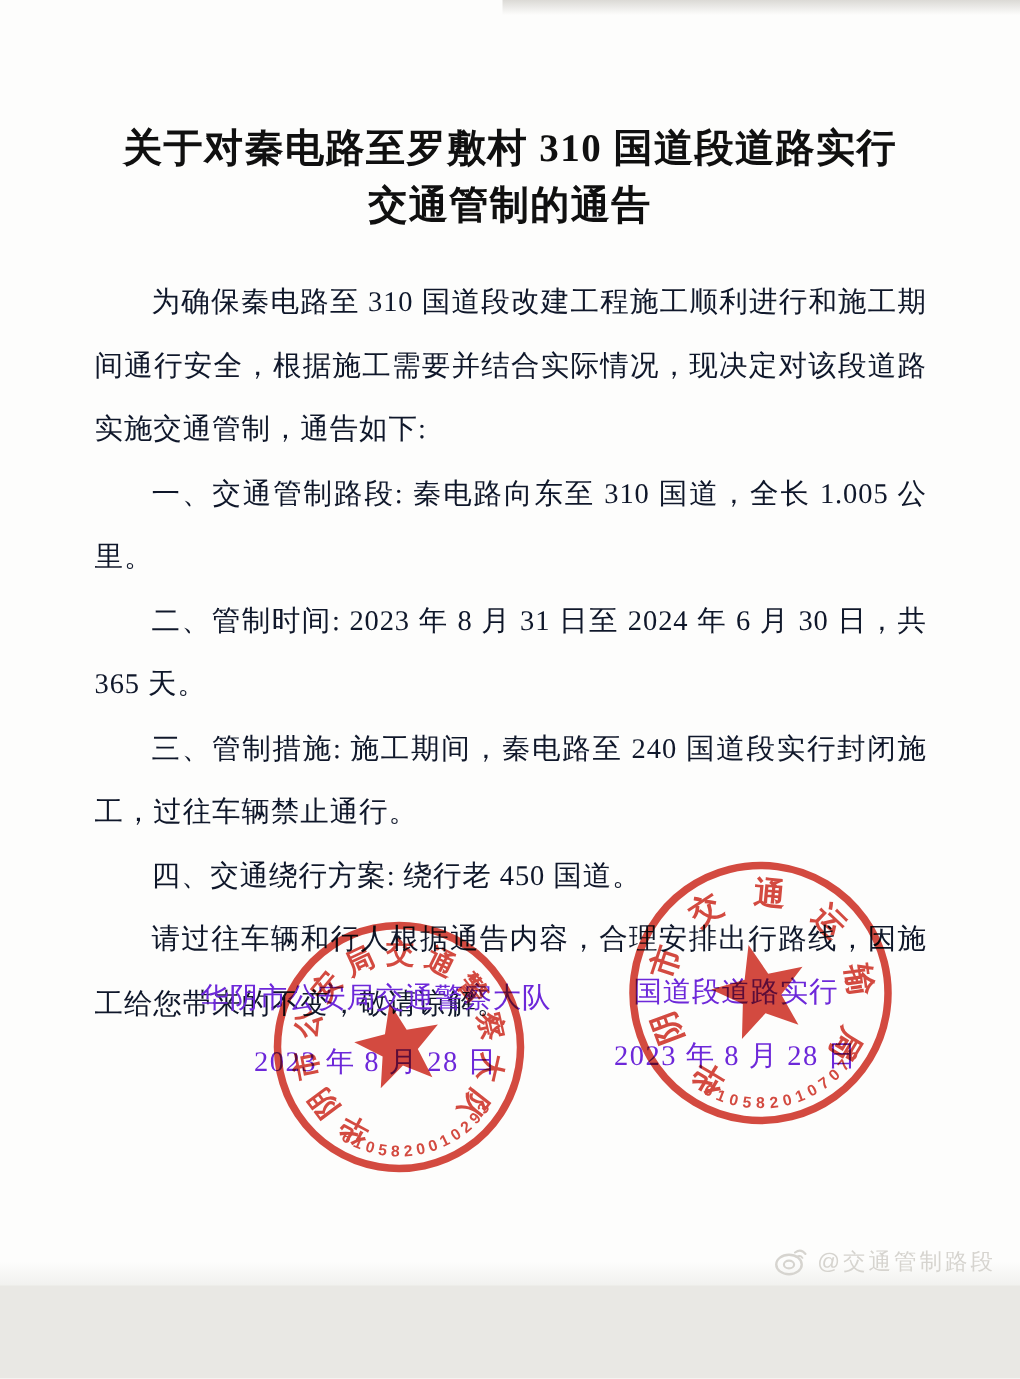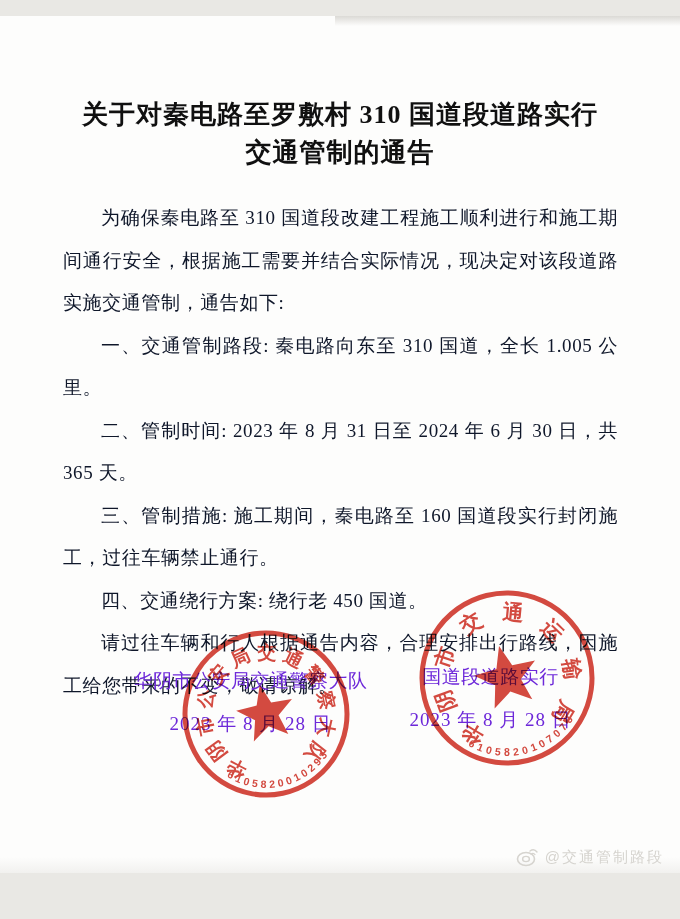--- a/index.html
+++ b/index.html
@@ -1,17 +1,17 @@
 <!DOCTYPE html>
 <html><head>
 <meta charset="utf-8">
 <style>
   html,body{margin:0;padding:0;background:#e9e8e4;}
   .page{
-    position:relative;width:680px;height:857px;margin:16px auto;
+    position:relative;width:680px;height:857px;margin:0 auto;
     background:#fdfdfc;overflow:hidden;
     font-family:"Liberation Serif","DejaVu Serif",serif;color:#242424;
   }
   
   .scan-top{
     position:absolute;top:0;right:0;width:345px;height:10px;
     background:linear-gradient(to bottom, rgba(150,145,135,.55), rgba(150,145,135,0));
     opacity:.6;pointer-events:none;
   }
   .scan-bottom{
@@ -56,21 +56,21 @@
 
   <h1 class="title">
     <span>关于对秦电路至罗敷村 310 国道段道路实行</span><br>
     <span>交通管制的通告</span>
   </h1>
 
   <div class="body-text">
     <p>为确保秦电路至 310 国道段改建工程施工顺利进行和施工期间通行安全，根据施工需要并结合实际情况，现决定对该段道路实施交通管制，通告如下:</p>
     <p>一、交通管制路段: 秦电路向东至 310 国道，全长 1.005 公里。</p>
     <p>二、管制时间: 2023 年 8 月 31 日至 2024 年 6 月 30 日，共 365 天。</p>
-    <p>三、管制措施: 施工期间，秦电路至 160 国道段实行封闭施工，过往车辆禁止通行。</p>
+    <p>三、管制措施: 施工期间，秦电路至 240 国道段实行封闭施工，过往车辆禁止通行。</p>
     <p>四、交通绕行方案: 绕行老 450 国道。</p>
     <p>请过往车辆和行人根据通告内容，合理安排出行路线，因施工给您带来的不变，敬请谅解。</p>
   </div>
 
   <div class="sig-block sig-left">
     <div class="sig-org">华阴市公安局交通警察大队</div>
     <div class="sig-date">2023 年 8 月 28 日</div>
   </div>
 
   <div class="sig-block sig-right">

